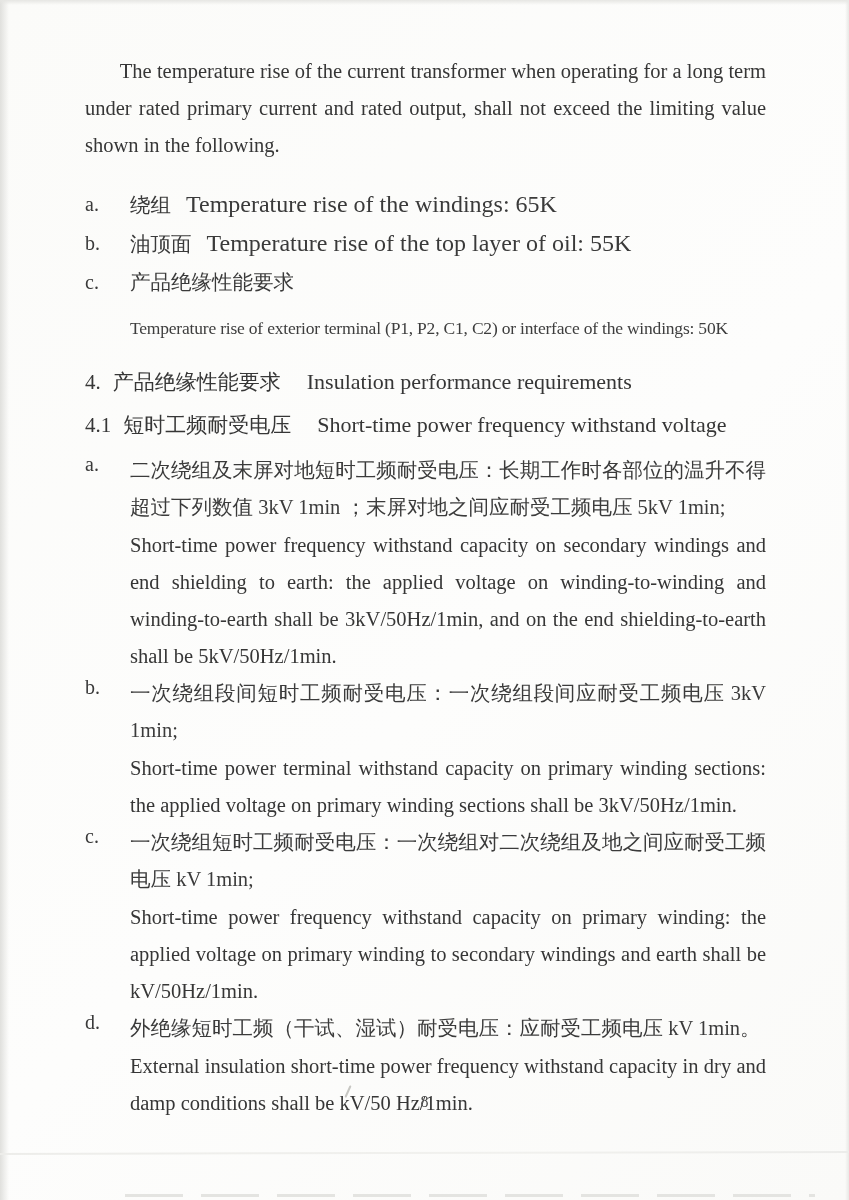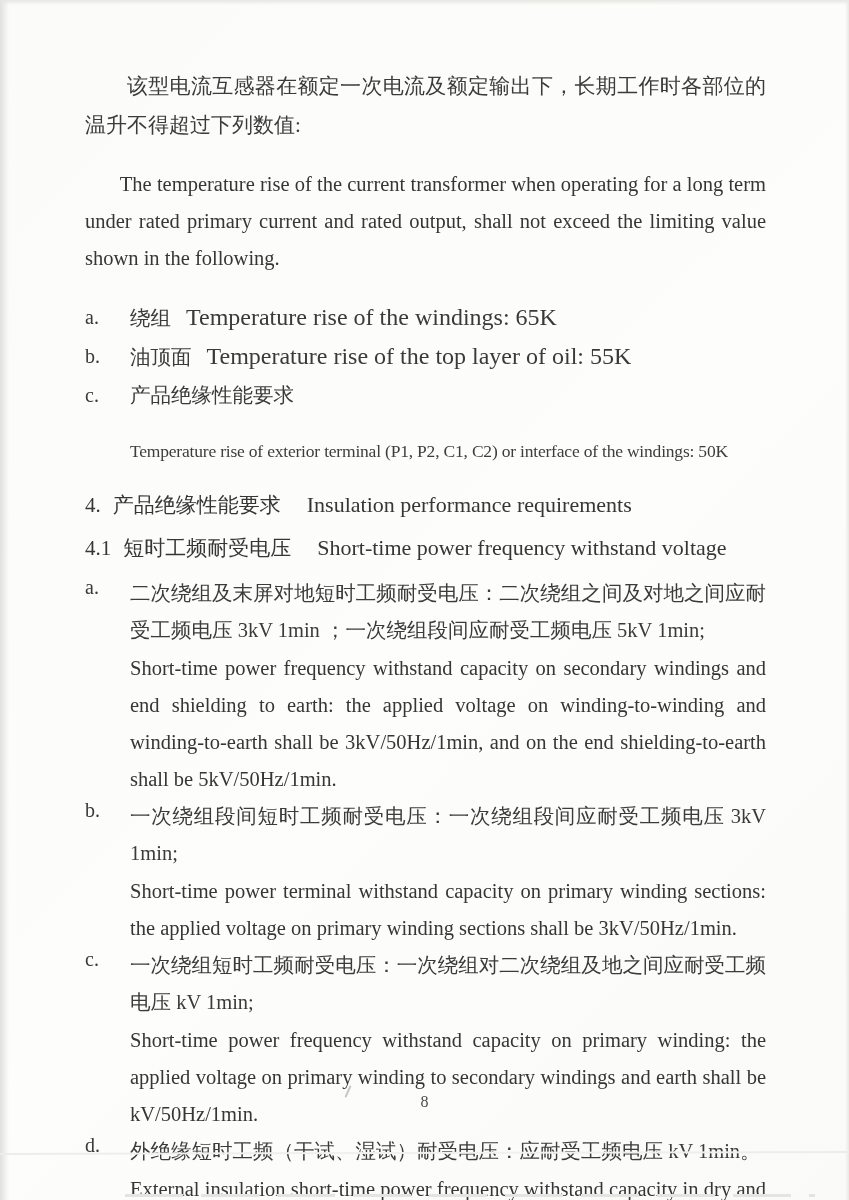--- a/index.html
+++ b/index.html
@@ -36,21 +36,21 @@
   .just{text-align:justify;text-justify:inter-word;}
 
   .intro-cn{text-indent:2em;}
   .intro-en{margin-top:7px;text-indent:1.7em;}
 
   .temp-list{margin-top:7px;}
   .temp-item{position:relative;padding-left:45px;line-height:38px;font-size:20px;color:#3a3a3a;}
   .temp-item .marker{position:absolute;left:0;top:0;font-size:20px;color:#3a3a3a;}
   .temp-item .cn-label{font-size:20.5px;margin-right:10px;}
   .temp-item .en-text{font-size:24px;}
-  .temp-sub{padding-left:45px;font-size:17.5px;line-height:26px;margin-top:24px;
+  .temp-sub{padding-left:45px;font-size:17.5px;line-height:26px;margin-top:14px;
     color:#3d3d3d;letter-spacing:-0.2px;}
 
   .heading{margin-top:24px;font-size:21px;line-height:33px;color:#363636;}
   .heading .h-num{margin-right:12px;}
   .heading .h-cn{margin-right:26px;}
   .heading .h-en{font-size:22px;}
 
   .wv-list{margin-top:10px;}
   .wv-item{position:relative;padding-left:45px;margin-top:0;}
   .wv-item .marker{position:absolute;left:0;top:1px;font-size:20px;color:#3a3a3a;}
@@ -64,21 +64,20 @@
 <body>
 
 <div class="page">
 
   <div class="edge-left"></div>
   <div class="edge-top"></div>
   <div class="edge-right"></div>
 
   <div class="content">
 
-    <p class="cn just intro-cn">该型电流互感器在额定一次电流及额定输出下，长期工作时各部位的温升不得超过下列数值:</p>
 
     <p class="en just intro-en">The temperature rise of the current transformer when operating for a long term under rated primary current and rated output, shall not exceed the limiting value shown in the following.</p>
 
     <div class="temp-list">
 
       <div class="temp-item">
         <span class="marker">a.</span>
         <span class="cn-label">绕组</span>
         <span class="en-text">Temperature rise of the windings: 65K</span>
       </div>
@@ -102,21 +101,21 @@
     </div>
 
     <div class="heading" style="margin-top:9px;">
       <span class="h-num">4.1</span><span class="h-cn">短时工频耐受电压</span><span class="h-en">Short-time power frequency withstand voltage</span>
     </div>
 
     <div class="wv-list">
 
       <div class="wv-item">
         <span class="marker">a.</span>
-        <div class="wv-cn just">二次绕组及末屏对地短时工频耐受电压：二次绕组之间及对地之间应耐受工频电压 3kV 1min ；一次绕组段间应耐受工频电压 5kV 1min;</div>
+        <div class="wv-cn just">二次绕组及末屏对地短时工频耐受电压：长期工作时各部位的温升不得超过下列数值 3kV 1min ；末屏对地之间应耐受工频电压 5kV 1min;</div>
         <div class="wv-en just">Short-time power frequency withstand capacity on secondary windings and end shielding to earth: the applied voltage on winding-to-winding and winding-to-earth shall be 3kV/50Hz/1min, and on the end shielding-to-earth shall be 5kV/50Hz/1min.</div>
       </div>
 
       <div class="wv-item">
         <span class="marker">b.</span>
         <div class="wv-cn just">一次绕组段间短时工频耐受电压：一次绕组段间应耐受工频电压 3kV 1min;</div>
         <div class="wv-en just">Short-time power terminal withstand capacity on primary winding sections: the applied voltage on primary winding sections shall be 3kV/50Hz/1min.</div>
       </div>
 
       <div class="wv-item">

